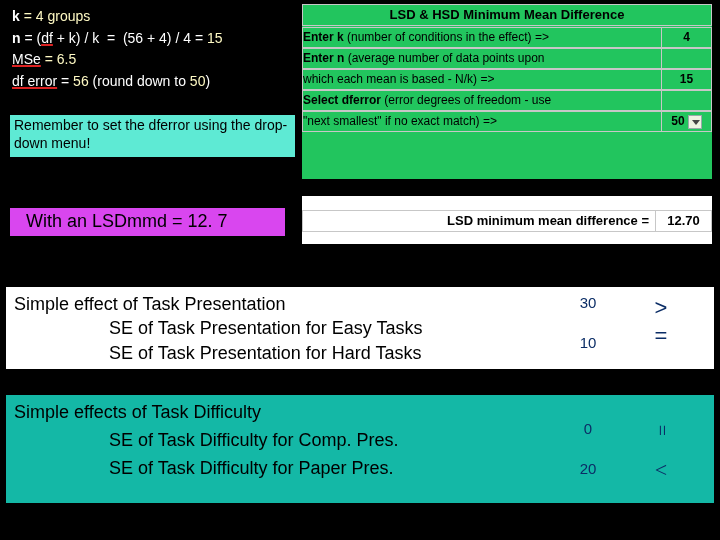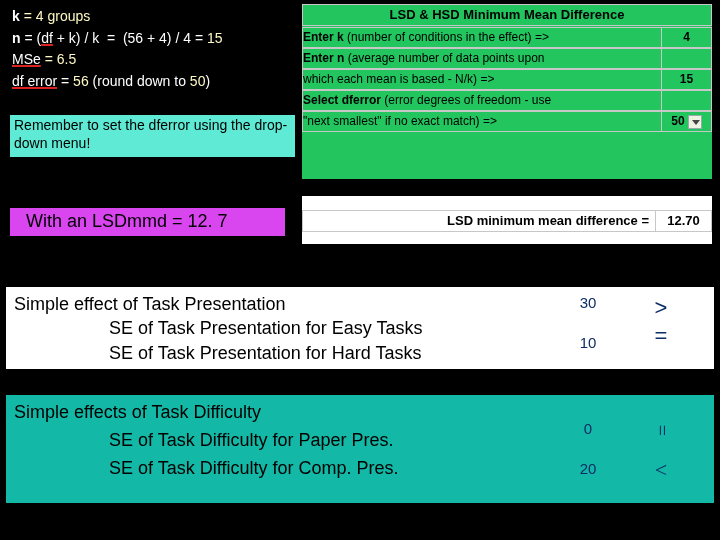--- a/index.html
+++ b/index.html
@@ -246,19 +246,19 @@
   <span class="indent">SE of Task Presentation for Easy Tasks</span>
   <span class="indent">SE of Task Presentation for Hard Tasks</span>
   <div class="numcol n1">30</div>
   <div class="numcol n2">10</div>
   <div class="sym s1">&gt;</div>
   <div class="sym s2">=</div>
 </div>
 
 <div class="effects2">
   <div>Simple effects of Task Difficulty</div>
+  <span class="indent">SE of Task Difficulty for Comp. Pres.</span>
   <span class="indent">SE of Task Difficulty for Paper Pres.</span>
-  <span class="indent">SE of Task Difficulty for Comp. Pres.</span>
   <div class="numcol n3">0</div>
   <div class="numcol n4">20</div>
   <div class="sym s3">=</div>
   <div class="sym s4">&lt;</div>
 </div>
 
 </body></html>

